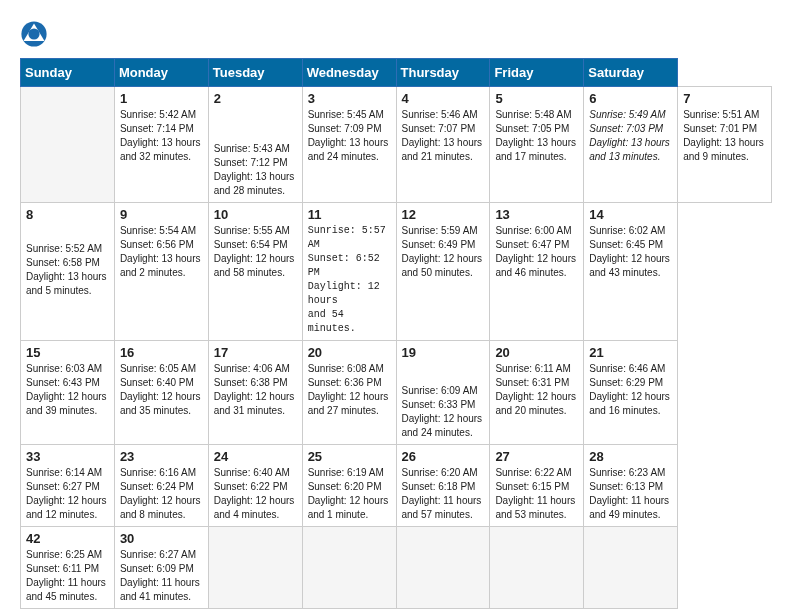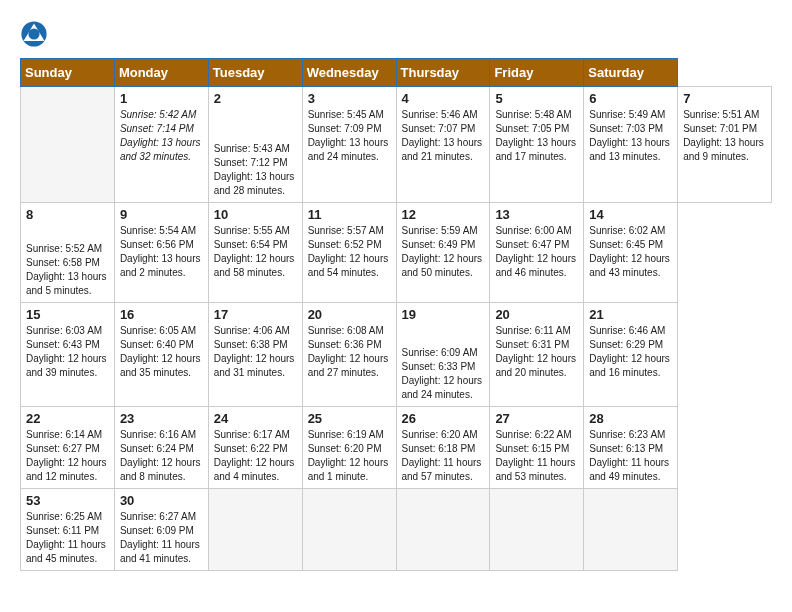--- a/index.html
+++ b/index.html
@@ -43,21 +43,21 @@
     .location {
       font-size: 16px;
       color: #444;
     }
     table {
       width: 100%;
       border-collapse: collapse;
       table-layout: fixed;
     }
     th {
-      background-color: #a16207;
+      background-color: #0369a1;
       color: #fff;
       font-size: 13px;
       font-weight: bold;
       padding: 6px 4px;
       text-align: left;
       border: 1px solid #2d6db5;
     }
     td {
       border: 1px solid #ccc;
       vertical-align: top;
@@ -113,21 +113,21 @@
         <th>Thursday</th>
         <th>Friday</th>
         <th>Saturday</th>
       </tr>
   </thead>
   <tbody id="calendar-body">
   <tr>
         <td class="empty"></td>
         <td>
           <span class="day-num">1</span>
-          <div class="day-info" style="white-space: pre-line; font-style: italic;">Sunrise: 5:42 AM
+          <div class="day-info" style="white-space: pre-line;">Sunrise: 5:42 AM
 Sunset: 7:14 PM
 Daylight: 13 hours
 and 32 minutes.</div>
         </td>
         <td>
           <span class="day-num">2</span>
           <div class="day-info" style="white-space: pre-line; margin-top: 36px;">Sunrise: 5:43 AM
 Sunset: 7:12 PM
 Daylight: 13 hours
 and 28 minutes.</div>
@@ -148,21 +148,21 @@
         </td>
         <td>
           <span class="day-num">5</span>
           <div class="day-info" style="white-space: pre-line;">Sunrise: 5:48 AM
 Sunset: 7:05 PM
 Daylight: 13 hours
 and 17 minutes.</div>
         </td>
         <td>
           <span class="day-num">6</span>
-          <div class="day-info" style="white-space: pre-line;">Sunrise: 5:49 AM
+          <div class="day-info" style="white-space: pre-line; font-style: italic;">Sunrise: 5:49 AM
 Sunset: 7:03 PM
 Daylight: 13 hours
 and 13 minutes.</div>
         </td>
         <td>
           <span class="day-num">7</span>
           <div class="day-info" style="white-space: pre-line;">Sunrise: 5:51 AM
 Sunset: 7:01 PM
 Daylight: 13 hours
 and 9 minutes.</div>
@@ -185,21 +185,21 @@
         </td>
         <td>
           <span class="day-num">10</span>
           <div class="day-info" style="white-space: pre-line;">Sunrise: 5:55 AM
 Sunset: 6:54 PM
 Daylight: 12 hours
 and 58 minutes.</div>
         </td>
         <td>
           <span class="day-num">11</span>
-          <div class="day-info" style="white-space: pre-line;">Sunrise: 5:57 AM
+          <div class="day-info" style="white-space: pre-line; font-family: Liberation Mono, monospace;">Sunrise: 5:57 AM
 Sunset: 6:52 PM
 Daylight: 12 hours
 and 54 minutes.</div>
         </td>
         <td>
           <span class="day-num">12</span>
           <div class="day-info" style="white-space: pre-line;">Sunrise: 5:59 AM
 Sunset: 6:49 PM
 Daylight: 12 hours
 and 50 minutes.</div>
@@ -265,36 +265,36 @@
         <td>
           <span class="day-num">21</span>
           <div class="day-info" style="white-space: pre-line;">Sunrise: 6:46 AM
 Sunset: 6:29 PM
 Daylight: 12 hours
 and 16 minutes.</div>
         </td>
       </tr>
       <tr>
         <td>
-          <span class="day-num">22</span>
+          <span class="day-num">33</span>
           <div class="day-info" style="white-space: pre-line;">Sunrise: 6:14 AM
 Sunset: 6:27 PM
 Daylight: 12 hours
 and 12 minutes.</div>
         </td>
         <td>
           <span class="day-num">23</span>
           <div class="day-info" style="white-space: pre-line;">Sunrise: 6:16 AM
 Sunset: 6:24 PM
 Daylight: 12 hours
 and 8 minutes.</div>
         </td>
         <td>
           <span class="day-num">24</span>
-          <div class="day-info" style="white-space: pre-line;">Sunrise: 6:17 AM
+          <div class="day-info" style="white-space: pre-line;">Sunrise: 6:40 AM
 Sunset: 6:22 PM
 Daylight: 12 hours
 and 4 minutes.</div>
         </td>
         <td>
           <span class="day-num">25</span>
           <div class="day-info" style="white-space: pre-line;">Sunrise: 6:19 AM
 Sunset: 6:20 PM
 Daylight: 12 hours
 and 1 minute.</div>
@@ -316,21 +316,21 @@
         <td>
           <span class="day-num">28</span>
           <div class="day-info" style="white-space: pre-line;">Sunrise: 6:23 AM
 Sunset: 6:13 PM
 Daylight: 11 hours
 and 49 minutes.</div>
         </td>
       </tr>
       <tr>
         <td>
-          <span class="day-num">53</span>
+          <span class="day-num">42</span>
           <div class="day-info" style="white-space: pre-line;">Sunrise: 6:25 AM
 Sunset: 6:11 PM
 Daylight: 11 hours
 and 45 minutes.</div>
         </td>
         <td>
           <span class="day-num">30</span>
           <div class="day-info" style="white-space: pre-line;">Sunrise: 6:27 AM
 Sunset: 6:09 PM
 Daylight: 11 hours

